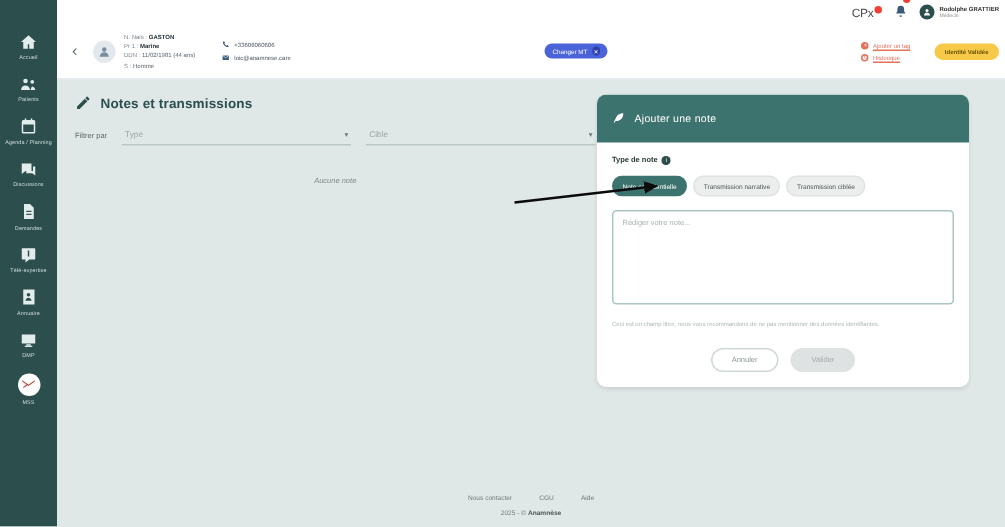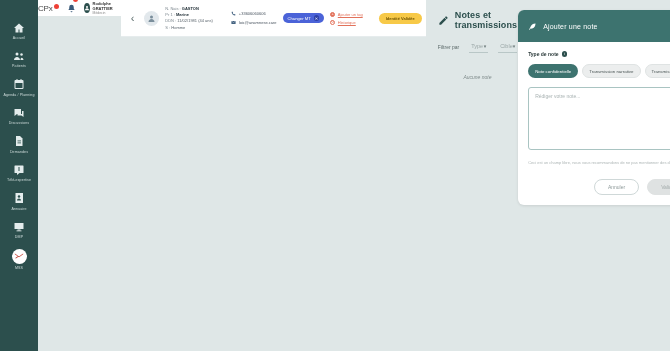--- a/index.html
+++ b/index.html
@@ -34,21 +34,21 @@
   .nav-label {
     font-size: 3.6px; line-height: 1.25; text-align: center; color: #cfdcdb;
     letter-spacing: .1px; max-width: 34px;
   }
   .nav-item.msg .ico {
     width: 15px; height: 15px; border-radius: 50%; background: #fff;
   }
   .nav-item.msg .ico svg { width: 10px; height: 10px; fill: #c0392b; }
 
   
-  .right { flex: 1; display: flex; flex-direction: row; min-width: 0; }
+  .right { flex: 1; display: flex; flex-direction: column; min-width: 0; }
 
   
   .topbar {
     height: 16px; background: #fff; display: flex; align-items: center;
     justify-content: flex-end; padding-right: 4px; gap: 8px; flex: 0 0 16px;
   }
   .cpx { display: flex; align-items: flex-start; gap: 1px; }
   .cpx-text { font-size: 8px; color: #4a4a4a; font-weight: 400; letter-spacing: -.2px; }
   .dot-red { width: 5px; height: 5px; border-radius: 50%; background: #ef4036; display:block; }
   .bell-wrap { position: relative; display: flex; align-items: center; }

